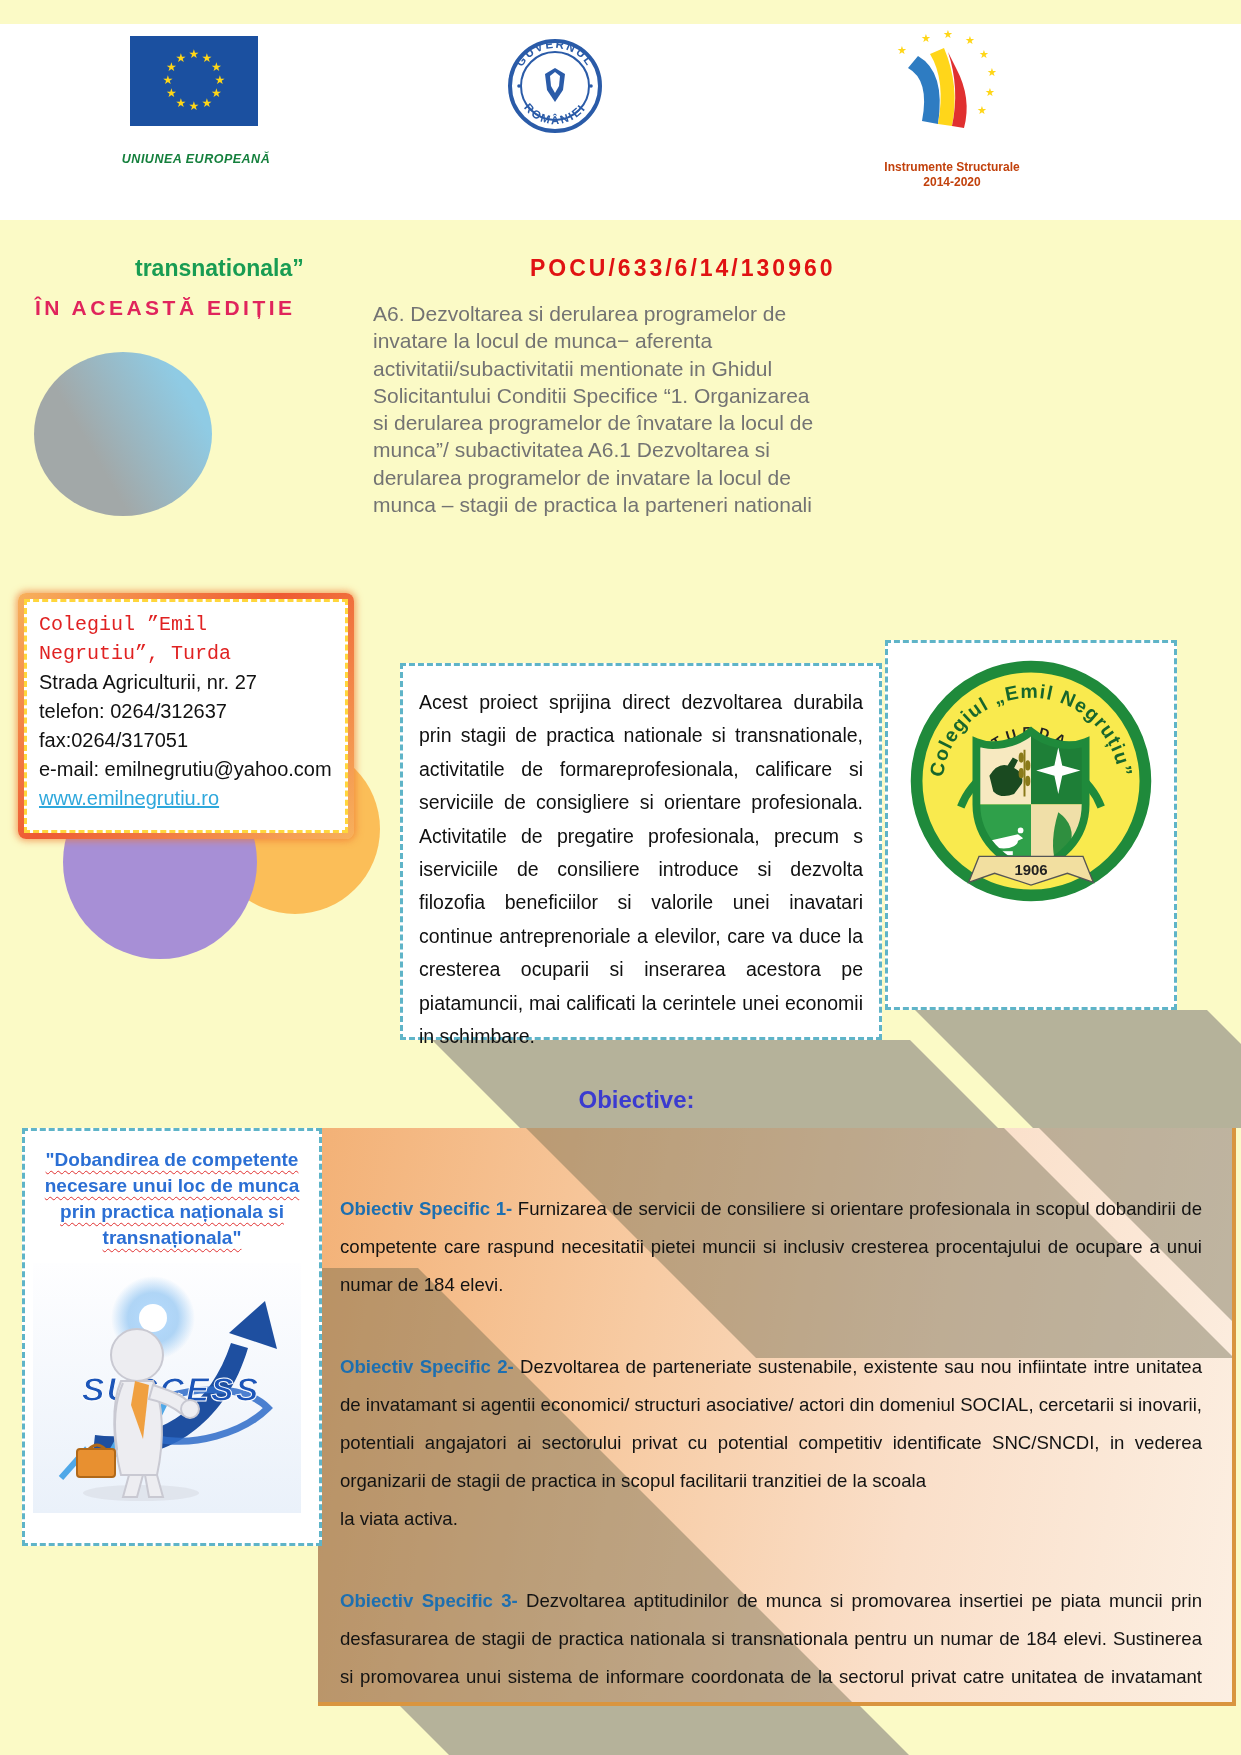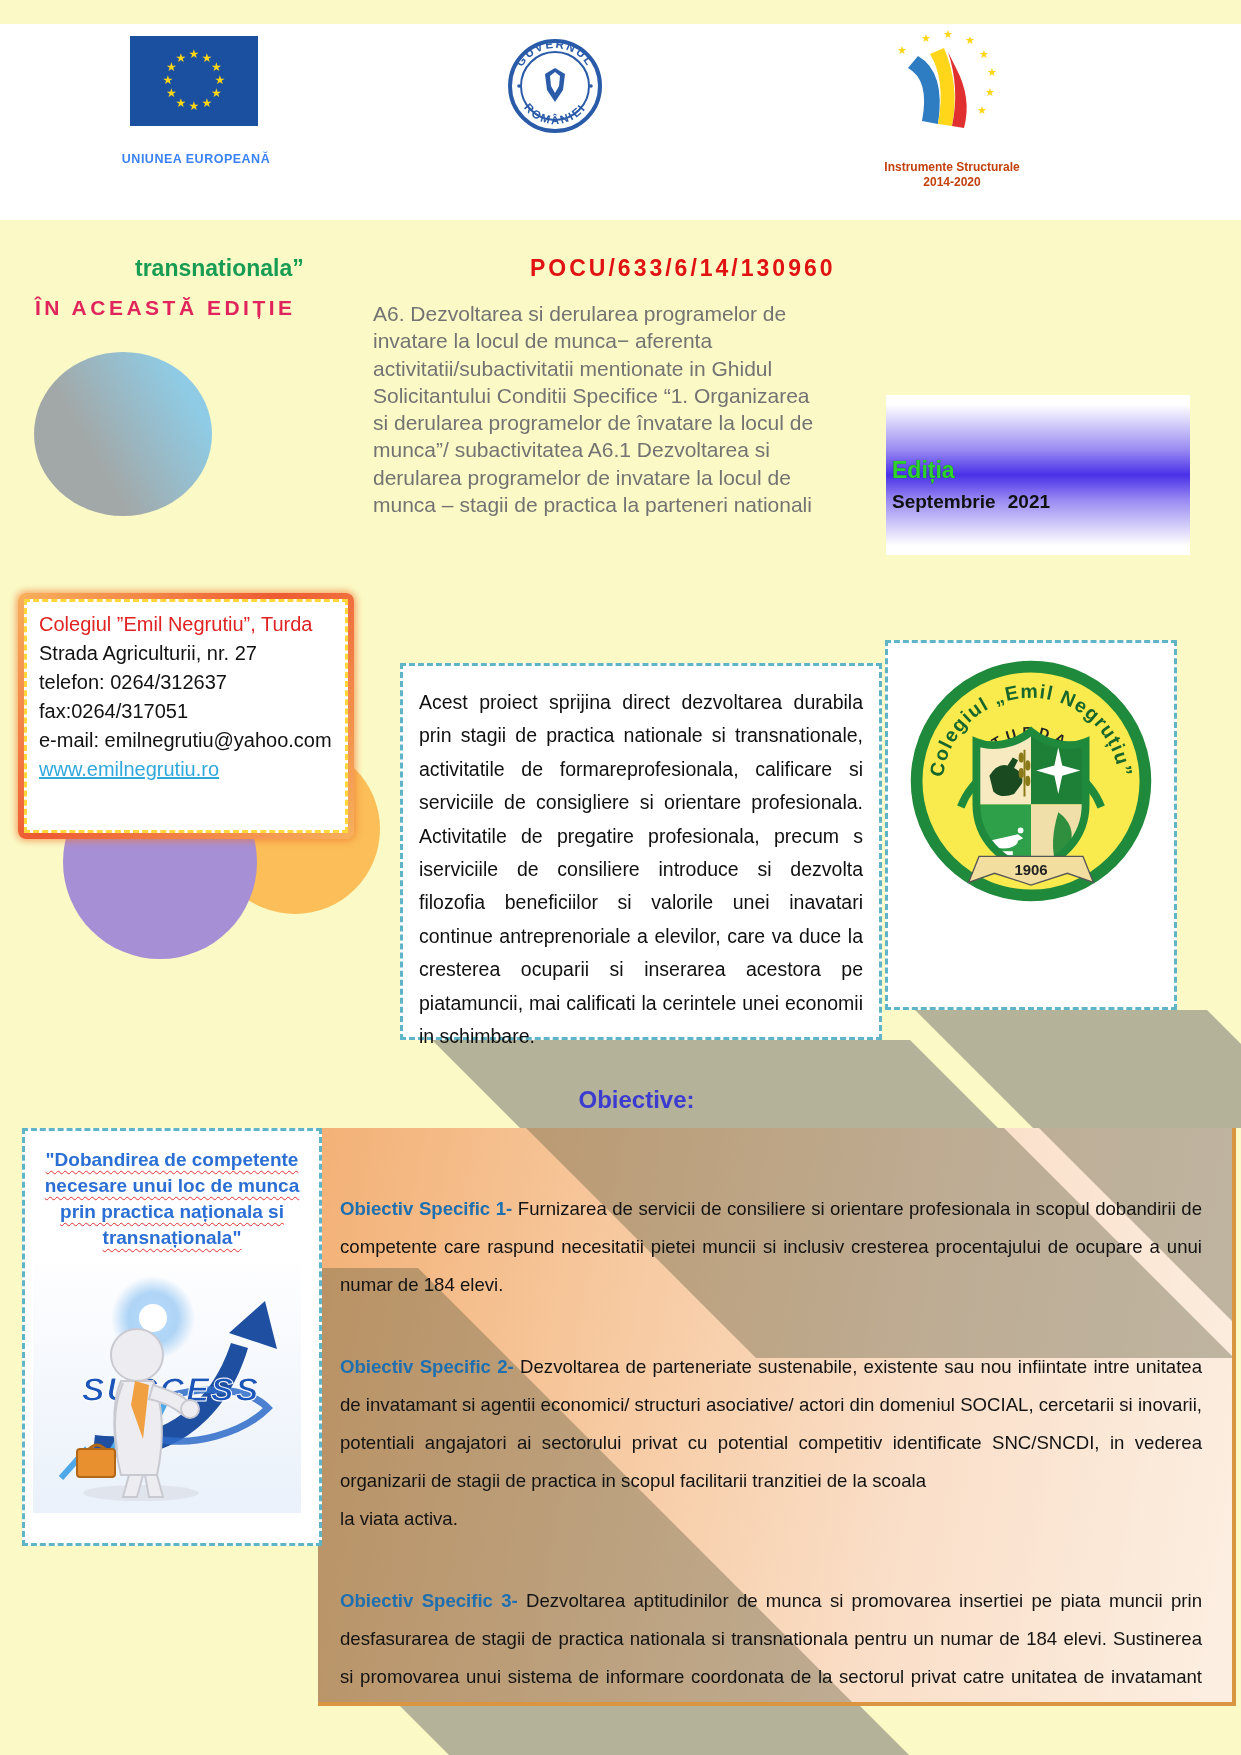--- a/index.html
+++ b/index.html
@@ -2,21 +2,21 @@
 <html><head>
 <meta charset="utf-8">
 <style>
   html,body{margin:0;padding:0;}
   body{font-family:"Liberation Sans",sans-serif;}
   .page{position:relative;width:1241px;height:1755px;background:#FBFAC6;overflow:hidden;}
   .abs{position:absolute;}
 
   
   .header-band{left:0;top:24px;width:1241px;height:196px;background:#FFFFFF;}
-  .eu-label{left:96px;top:128px;width:200px;text-align:center;font-size:12.5px;font-weight:bold;color:#3b82f6;letter-spacing:.5px;}
+  .eu-label{left:96px;top:128px;width:200px;text-align:center;font-size:12.5px;font-weight:bold;color:#15803d;letter-spacing:.5px;font-style:italic;}
   .is-label{left:852px;top:136px;width:200px;text-align:center;font-size:12px;font-weight:bold;color:#c2410c;line-height:15px;}
   .cofinance{left:0;top:175px;width:1241px;text-align:center;font-size:13px;font-weight:bold;color:#3A3A3A;letter-spacing:.3px;}
 
   
   .title-l1{left:100px;top:222px;width:1040px;text-align:center;font-size:23px;font-weight:bold;color:#189C53;}
   .title-l2{left:135px;top:255px;font-size:23px;font-weight:bold;color:#189C53;}
   .title-code{left:530px;top:255px;font-size:23px;font-weight:bold;color:#E01212;letter-spacing:3px;}
 
   .edition-heading{left:35px;top:296px;font-size:21px;font-weight:bold;color:#E0245C;letter-spacing:3.5px;}
 
@@ -32,21 +32,21 @@
   .circle{border-radius:50%;}
   .circle-gray{left:34px;top:352px;width:178px;height:164px;background:linear-gradient(60deg,#A2A8A8 35%,#8FCBE4 82%);}
   .circle-orange{left:210px;top:744px;width:170px;height:170px;background:#FBBE58;}
   .circle-purple{left:63px;top:765px;width:194px;height:194px;background:#A78FD6;}
 
   
   .contact-outer{left:18px;top:593px;width:336px;height:246px;background:linear-gradient(135deg,#F7B05C,#EE5A33 45%,#F7B05C);
     border-radius:8px;padding:0;box-shadow:0 0 7px 2px rgba(240,120,50,.65);z-index:3;}
   .contact-inner{position:absolute;left:6px;top:6px;right:6px;bottom:6px;background:#fff;border:3px dashed #FFD63C;
     padding:8px 12px;font-size:20px;line-height:29px;color:#111;box-sizing:border-box;}
-  .contact-name{color:#E02222;}
+  .contact-name{color:#E02222;font-family:Liberation Mono, monospace;}
   .contact-link{color:#2FA8DC;text-decoration:underline;display:block;word-break:break-all;line-height:29px;}
 
   
   .dash-box{background:#fff;border:3px dashed #5FB4C8;box-sizing:border-box;z-index:2;}
   .intro-box{left:400px;top:663px;width:482px;height:377px;padding:20px 16px;}
   .intro-text{font-size:19.5px;line-height:33.4px;color:#101010;text-align:justify;}
   .logo-box{left:885px;top:640px;width:292px;height:370px;display:flex;justify-content:center;}
   .news-box{left:22px;top:1128px;width:300px;height:418px;padding:16px 8px;}
   .news-title{font-size:19px;line-height:26px;font-weight:bold;color:#2B6FD4;text-align:center;
     text-decoration:underline wavy #E03030 1px;text-underline-offset:4px;}
@@ -142,24 +142,20 @@
 
   </div>
 
   <div class="abs title-l2">transnationala”</div>
   <div class="abs title-code">POCU/633/6/14/130960</div>
 
   <div class="abs edition-heading">ÎN ACEASTĂ EDIȚIE</div>
 
   <div class="abs a6-text">A6. Dezvoltarea si derularea programelor de invatare la locul de munca− aferenta activitatii/subactivitatii mentionate in Ghidul Solicitantului Conditii Specifice “1. Organizarea si derularea programelor de învatare la locul de munca”/ subactivitatea A6.1 Dezvoltarea si derularea programelor de invatare la locul de munca – stagii de practica la parteneri nationali</div>
 
-  <div class="abs edition-box">
-    <div class="abs edition-label">Ediția</div>
-    <div class="abs edition-date">Septembrie  2021</div>
-  </div>
 
   <div class="abs circle circle-gray"></div>
   <div class="abs circle circle-orange"></div>
   <div class="abs circle circle-purple"></div>
 
   <div class="abs contact-outer">
     <div class="contact-inner">
       <div class="contact-name">Colegiul ”Emil Negrutiu”, Turda</div>
       <div>Strada Agriculturii, nr. 27</div>
       <div>telefon: 0264/312637</div>

